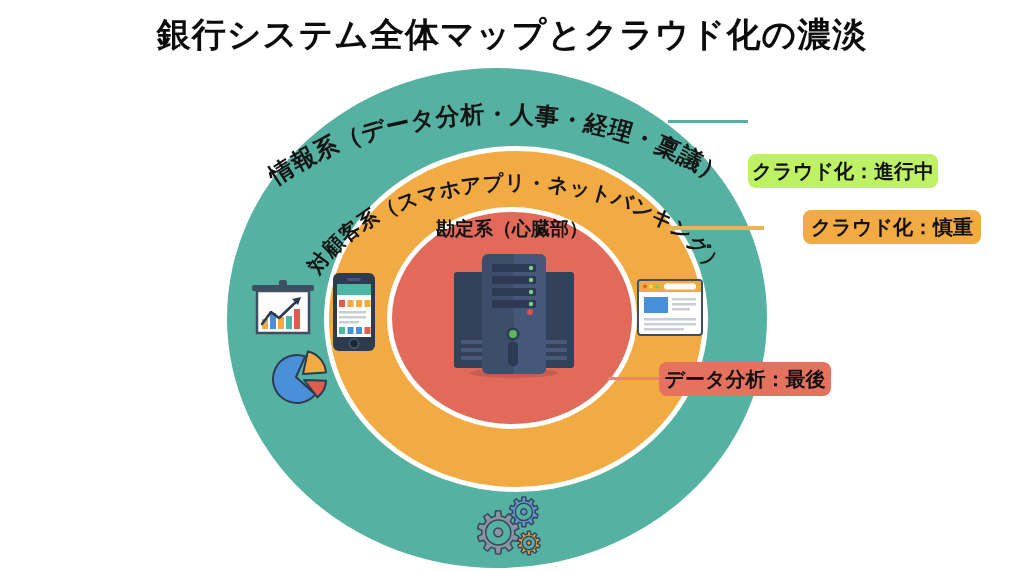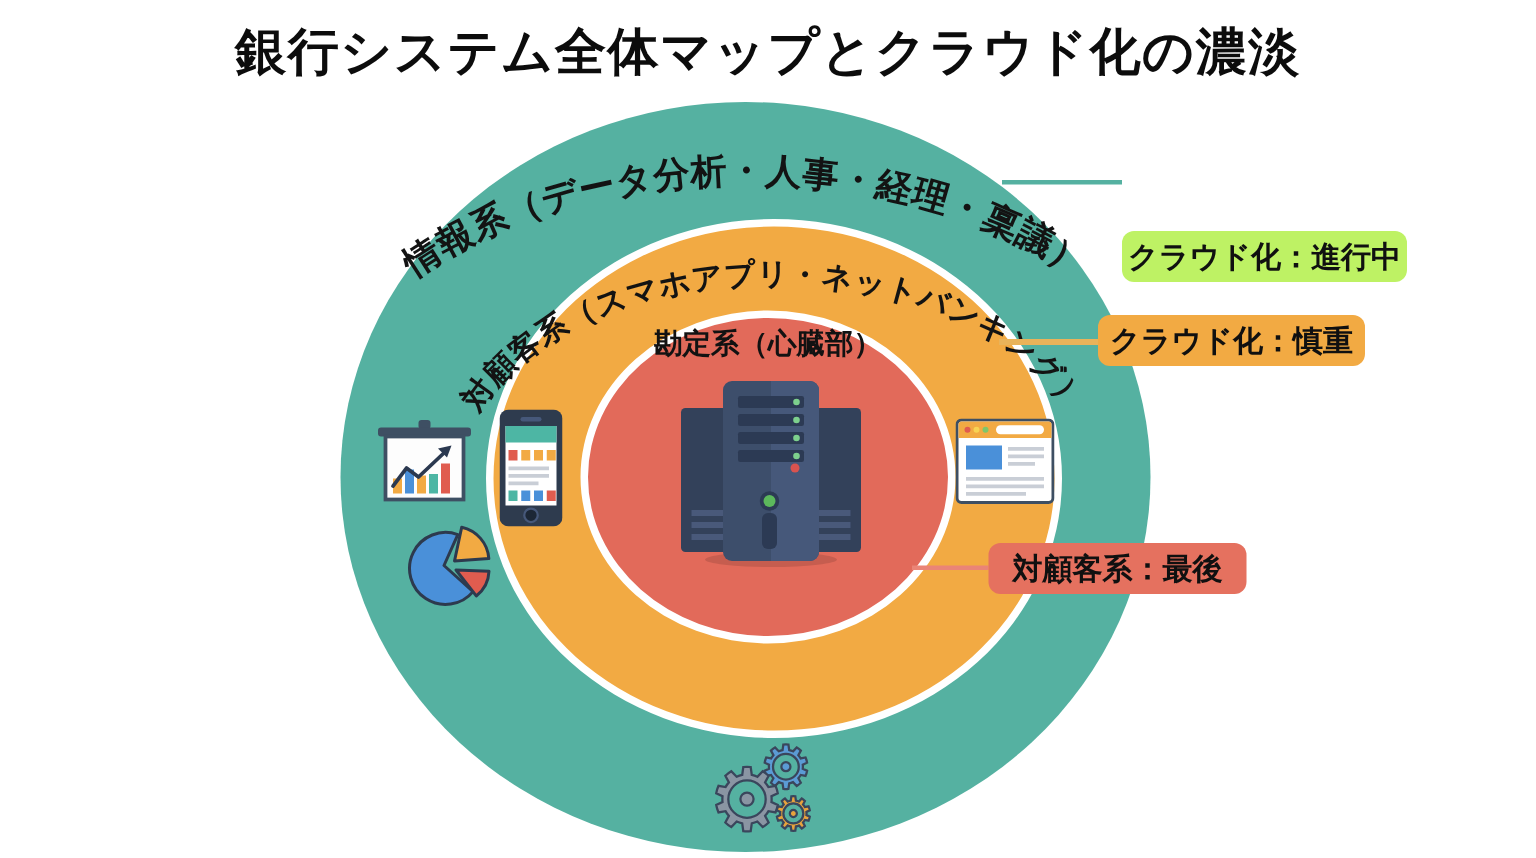--- a/index.html
+++ b/index.html
@@ -22,21 +22,21 @@
   .core-label{
     position:absolute;left:387px;top:216px;width:250px;text-align:center;
     font-size:19px;font-weight:bold;color:#121212;
   }
   .icon{position:absolute;}
   .badge{
     position:absolute;height:34px;border-radius:8px;display:flex;align-items:center;justify-content:center;
     font-size:20px;font-weight:bold;color:#101010;box-sizing:border-box;
   }
   .badge-progress{left:748px;top:107px;width:190px;background:#bef264;margin-top:47px;}
-  .badge-cautious{left:732px;top:210px;width:178px;background:#f2aa43;text-align:center;}
+  .badge-cautious{left:803px;top:210px;width:178px;background:#f2aa43;text-align:center;}
   .badge-last{left:659px;top:362px;width:172px;background:#e5715f;}
   .connector{position:absolute;}
   .connector-teal{left:668px;top:120px;width:80px;height:3px;background:#55b1a1;}
   .connector-orange{left:666px;top:226px;width:98px;height:4px;background:#e9b35a;}
   .connector-red{left:608px;top:377px;width:51px;height:3px;background:#ea8476;}
   .gear{
     position:absolute;font-family:"DejaVu Sans",sans-serif;font-weight:normal;
     -webkit-text-stroke:1.5px #3a465c;
   }
   .gear-gray{left:472px;top:504px;font-size:58px;line-height:58px;color:#8a95a3;}
@@ -154,15 +154,15 @@
     <span class="gear gear-gray">⚙</span>
     <span class="gear gear-orange">⚙</span>
   </div>
 
   <div class="connector connector-teal"></div>
   <div class="connector connector-orange"></div>
   <div class="connector connector-red"></div>
 
   <div class="badge badge-progress">クラウド化：進行中</div>
   <div class="badge badge-cautious">クラウド化：慎重</div>
-  <div class="badge badge-last">対顧客系：最後</div>
+  <div class="badge badge-last">データ分析：最後</div>
 
 </div>
 
 </body></html>

